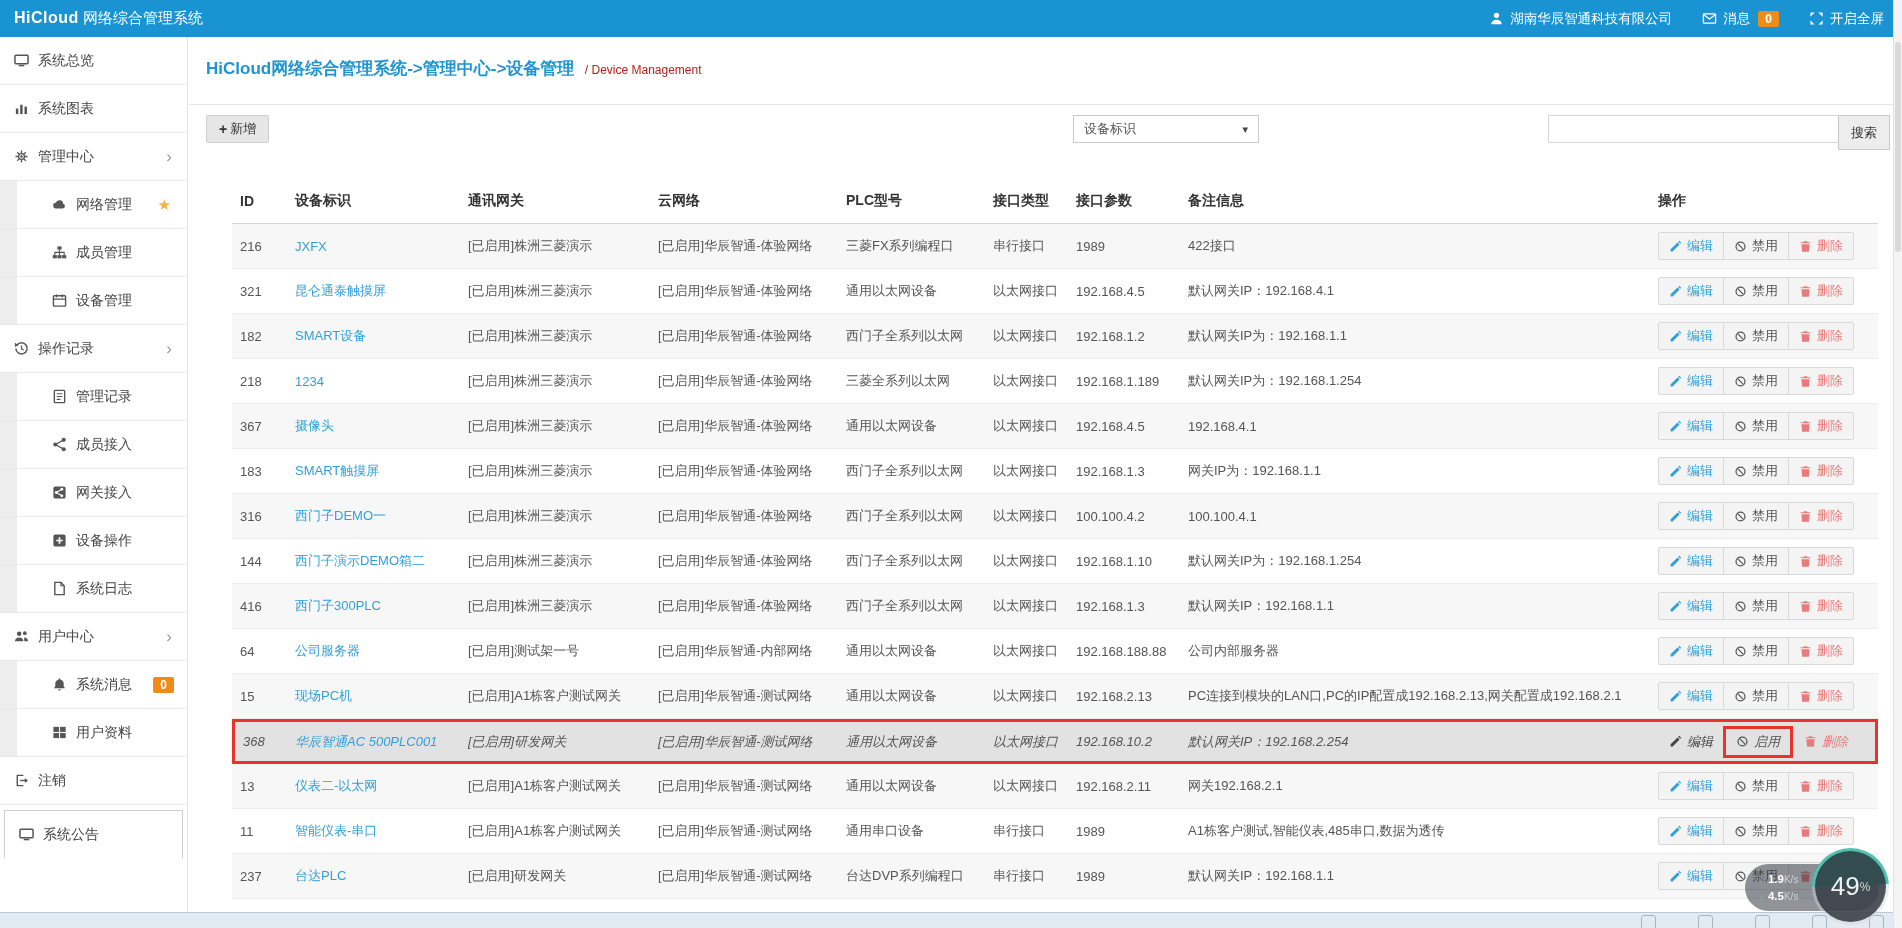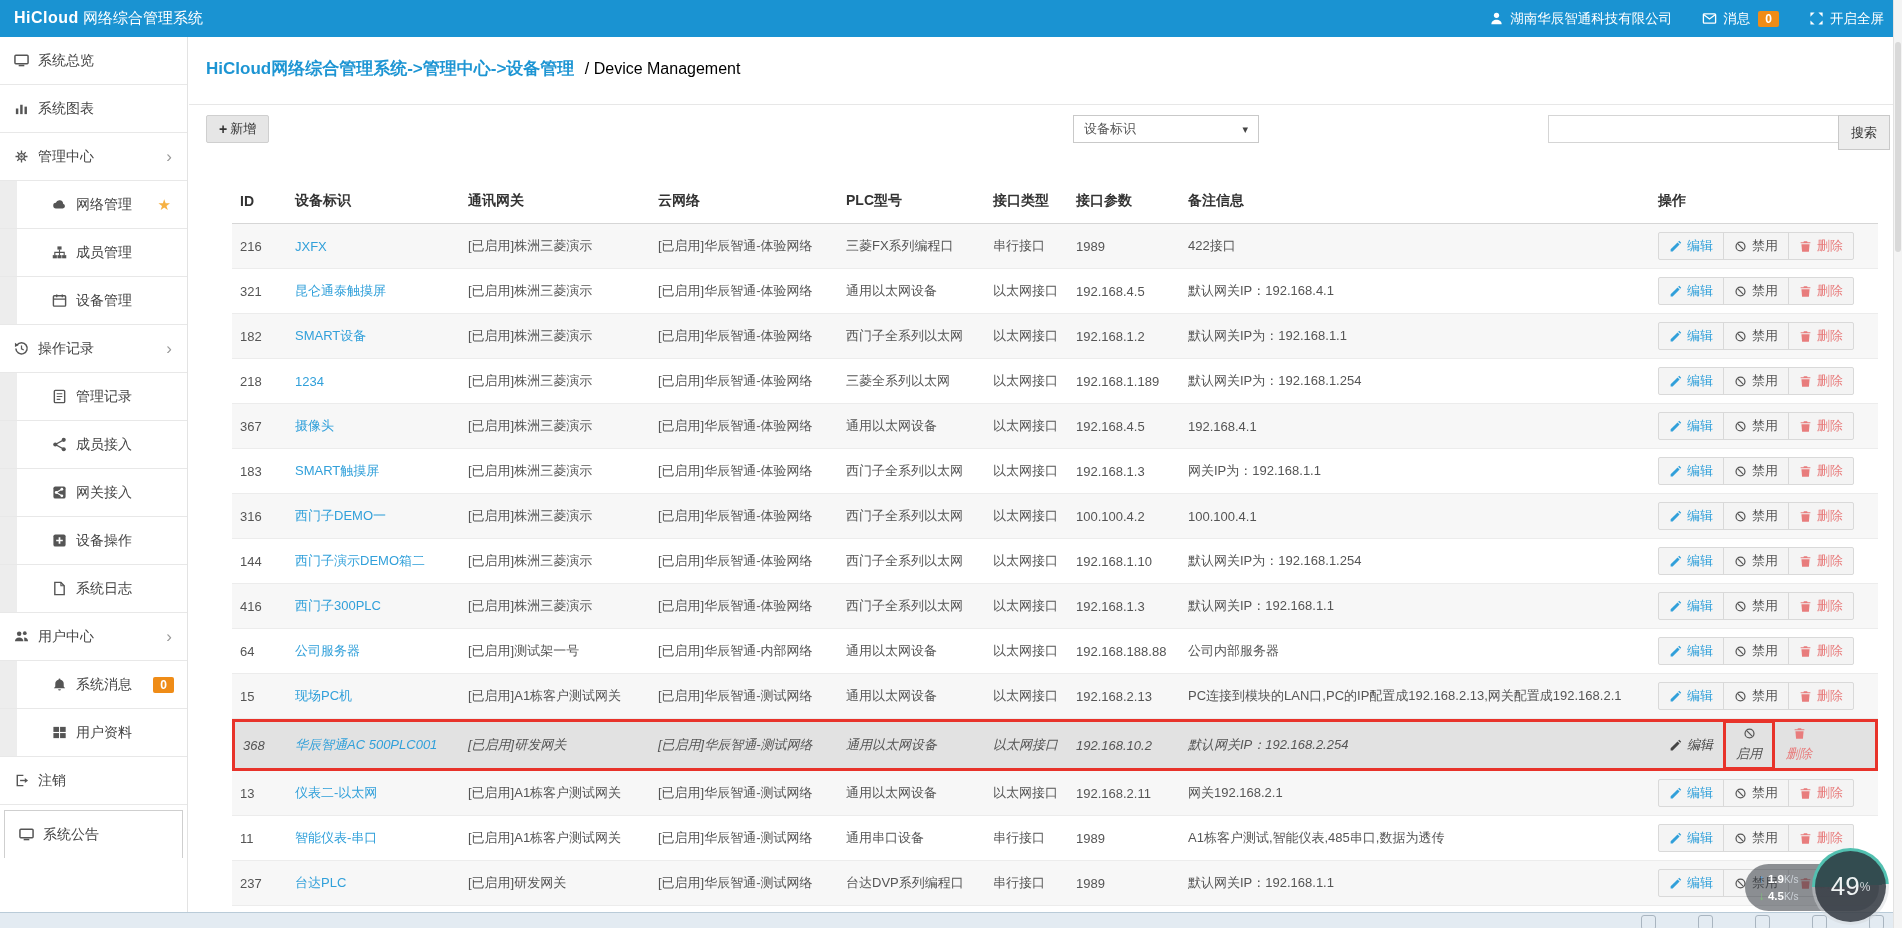--- a/index.html
+++ b/index.html
@@ -32,21 +32,21 @@
   .sb-chev { position:absolute; right:15px; color:#9a9a9a; font-size:17px; line-height:1; }
   .sb-star { position:absolute; right:16px; color:#f6b143; font-size:15px; }
   .sb-badge { position:absolute; right:13px; background:#ef8c17; color:#fff; font-size:12px;
     font-weight:bold; padding:1px 7px; border-radius:2px; }
   .sb-item.partial { margin:5px 4px 0 4px; border:1px solid #cfcfcf; border-bottom:none; }
 
   
   .main { position:absolute; left:189px; top:37px; right:0; bottom:0; background:#fff; }
   .crumb { height:68px; padding:20px 0 0 17px; border-bottom:1px solid #e7e7e7; }
   .crumb-title { color:#1d95d3; font-size:17px; font-weight:bold; }
-  .crumb-sub { color:#000000; font-size:16px; margin-left:6px; }
+  .crumb-sub { color:#b91c1c; font-size:12px; margin-left:6px; }
 
   .toolbar { position:relative; height:55px; }
   .add-btn { position:absolute; left:17px; top:10px; height:28px; background:#e6e6e6;
     border:1px solid #cfcfcf; border-radius:2px; color:#333; font-size:13px; padding:0 12px;
     display:inline-flex; align-items:center; gap:3px; cursor:pointer; }
   .add-btn .plus { font-weight:bold; font-size:14px; }
   .filter-select { position:absolute; left:884px; top:10px; width:186px; height:28px; background:#fff;
     border:1px solid #c9c9c9; color:#555; font-size:13px; display:flex; align-items:center;
     justify-content:space-between; padding:0 10px; cursor:pointer; }
   .caret { font-size:11px; color:#444; }
@@ -73,21 +73,21 @@
   .a-edit { color:#31a0da; }
   .a-toggle { color:#555; }
   .a-del { color:#e87c7c; }
 
   
   .dev tbody tr.hl td { background:#e2e2e2 !important;
     border-top:3px solid #e8332a; border-bottom:3px solid #e8332a;font-style:italic; }
   .dev tbody tr.hl td:first-child { border-left:3px solid #e8332a; }
   .dev tbody tr.hl td:last-child  { border-right:3px solid #e8332a; }
   .hl .btn-group { background:transparent; border-color:transparent; }
-  .hl .abtn + .abtn { border-left-color:transparent;flex-direction:column; }
+  .hl .abtn + .abtn { border-left-color:transparent; }
   .hl .a-edit { color:#444; }
   .red-box { border:3px solid #e8332a !important; margin:-3px 0; }
 
   
   .net-widget { position:absolute; z-index:60; }
   .net-pill { position:absolute; left:1745px; top:864px; width:134px; height:47px;
     background:rgba(52,58,66,.55); border-radius:24px; padding:7px 0 0 14px; }
   .net-line { font-size:11.5px; font-weight:bold; color:#fff; line-height:16px; white-space:nowrap; }
   .net-up { color:#5aa7e8; } .net-down { color:#7cc576; }
   .net-unit { font-size:10px; color:#ccd2d8; font-weight:normal; }

